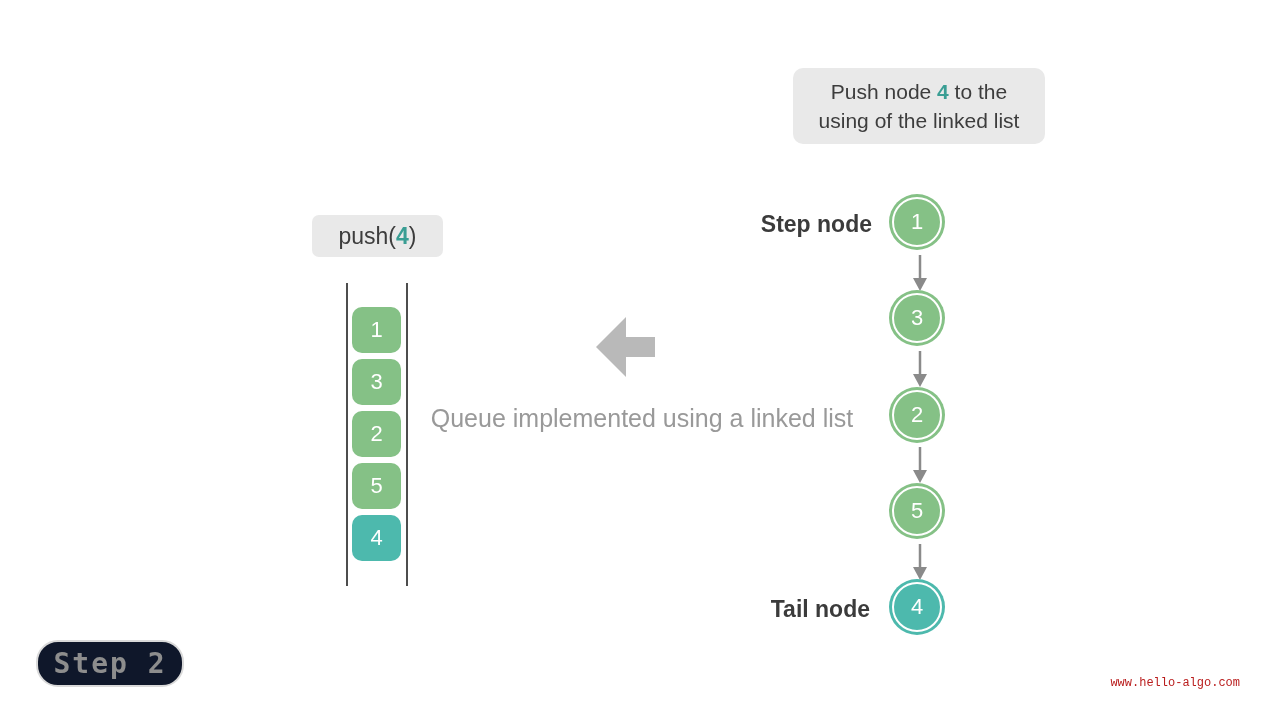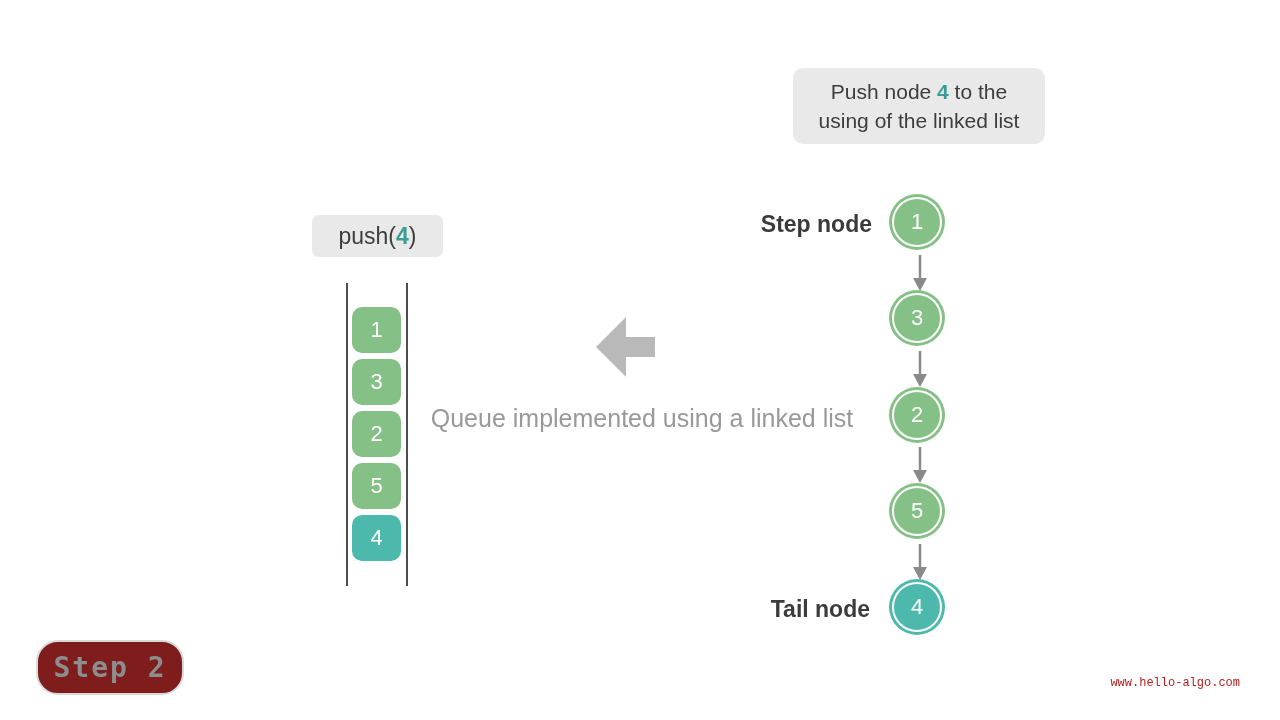--- a/index.html
+++ b/index.html
@@ -127,22 +127,22 @@
     color: #3b3b3b;
     text-align: right;
   }
   .head-label { right: 408px; top: 211px; }
   .tail-label { right: 410px; top: 596px; }
 
   
   .step-badge {
     position: absolute;
     left: 36px; top: 640px;
-    width: 148px; height: 55px;
-    background: #7f1d1d;
+    width: 148px; height: 47px;
+    background: #0f172a;
     border: 2px solid #d9d9d9;
     border-radius: 22px;
     display: flex;
     align-items: center;
     justify-content: center;
     font-family: "DejaVu Sans Mono", monospace;
     font-size: 28px;
     font-weight: bold;
     letter-spacing: 2px;
     color: #8d8d8d;

